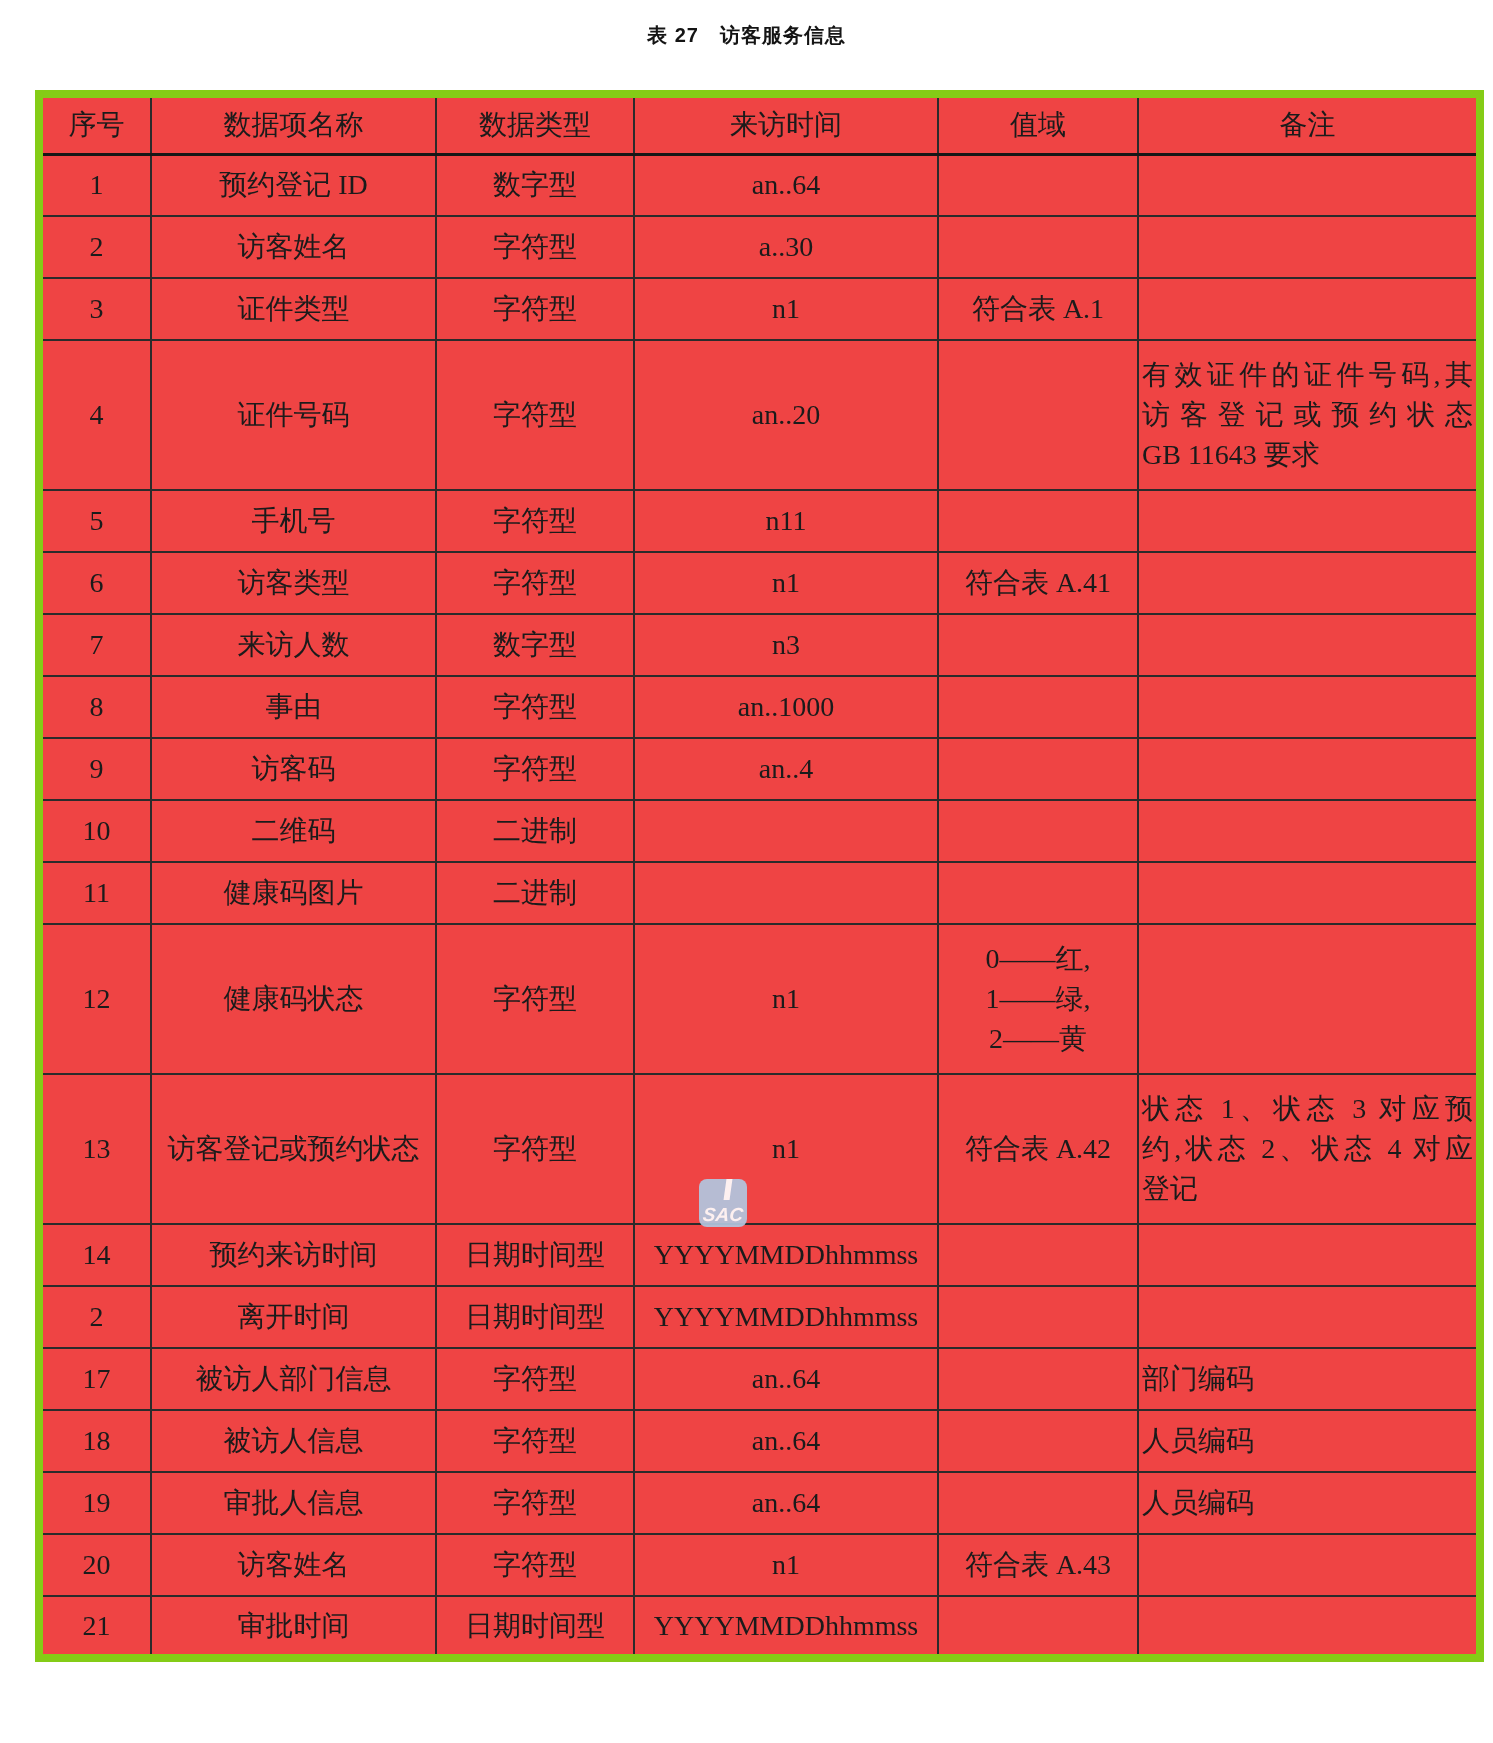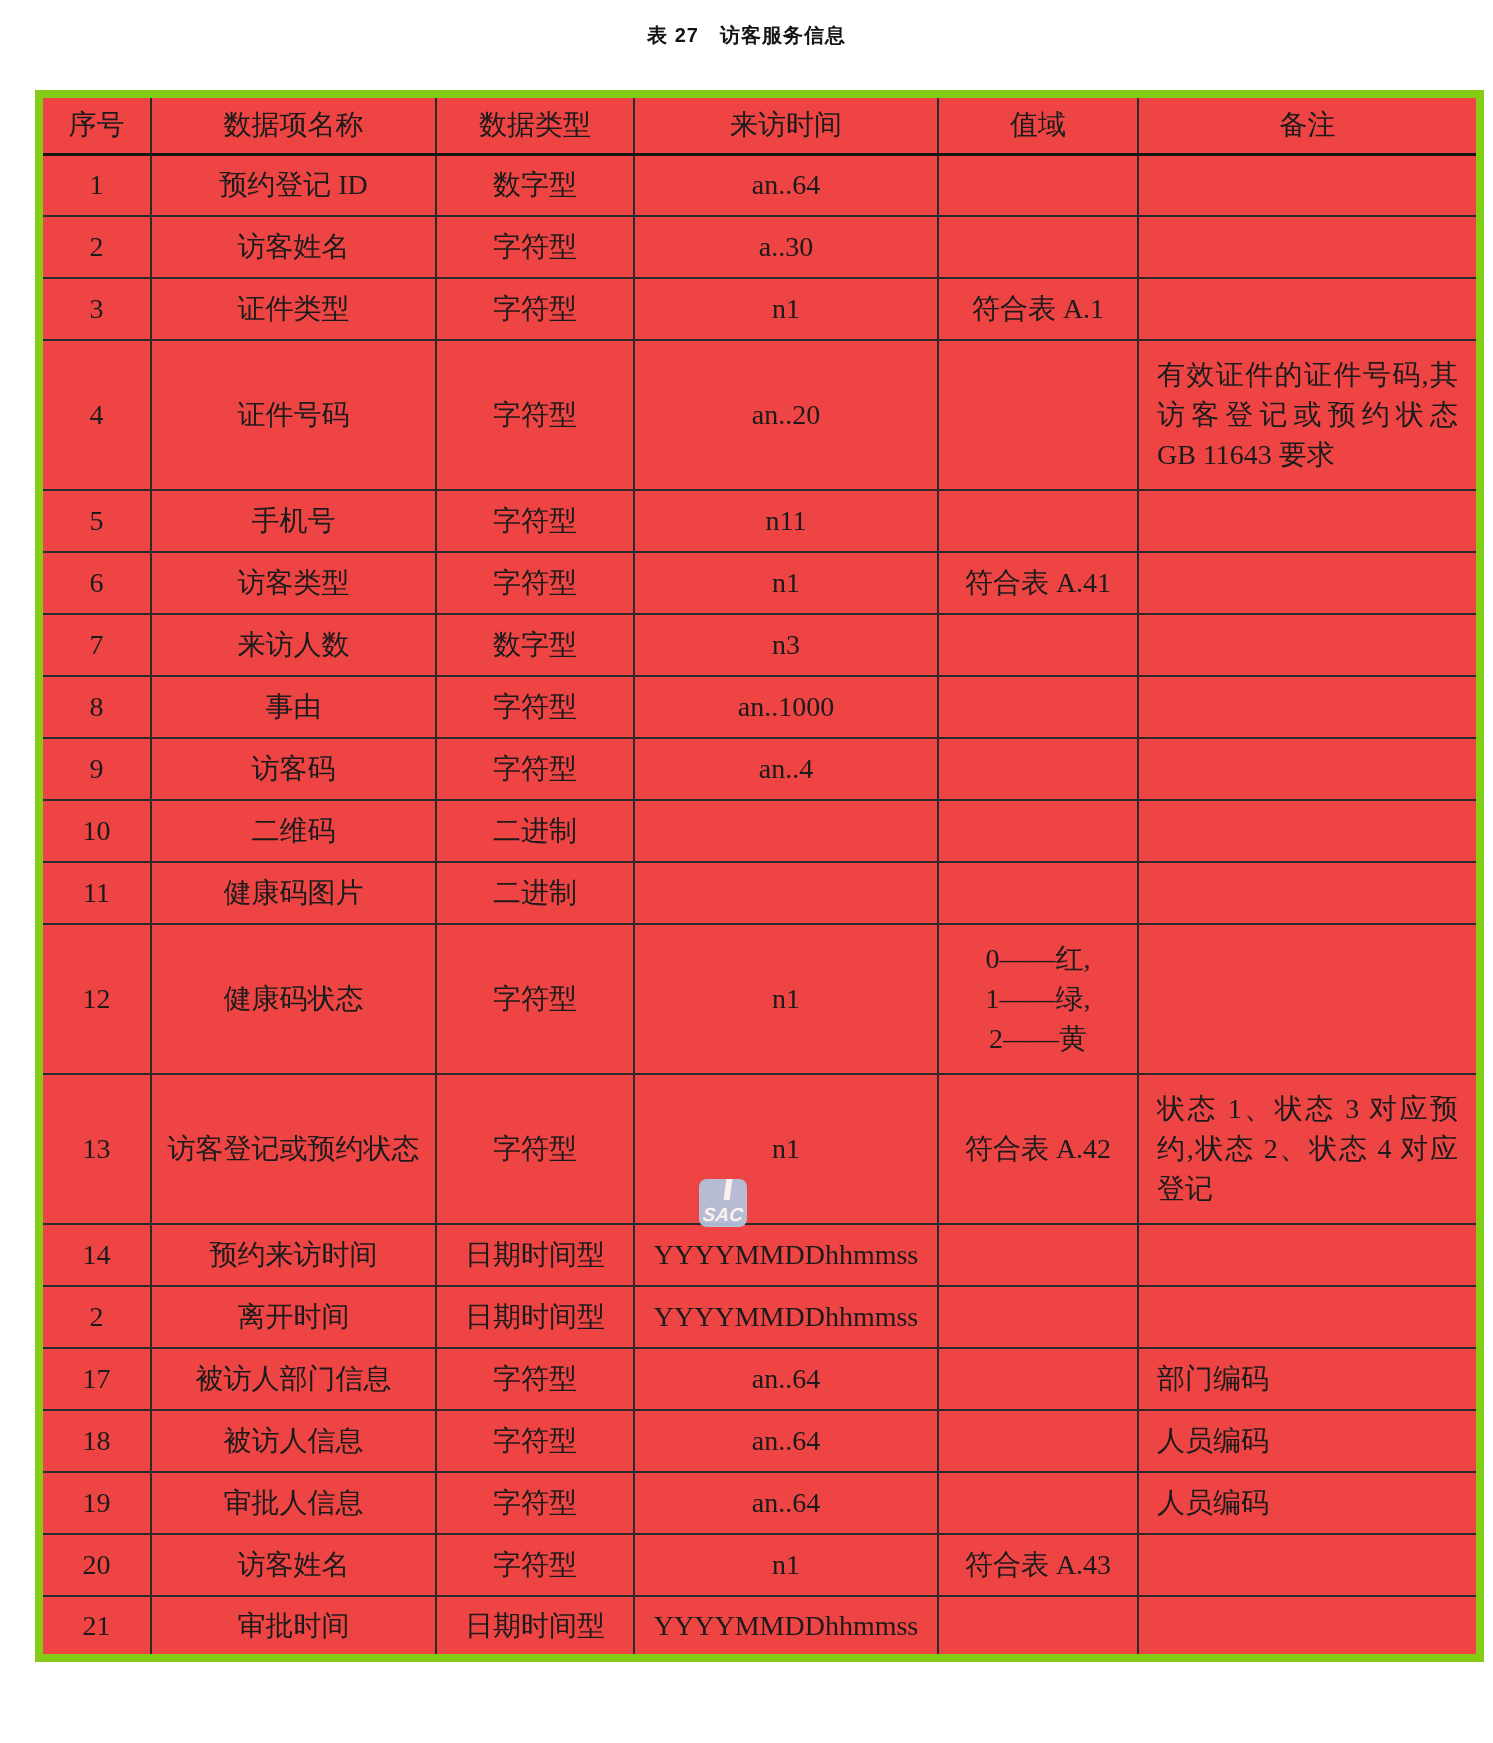--- a/index.html
+++ b/index.html
@@ -44,21 +44,21 @@
     padding: 2px 6px;
     color: #1b1b1b;
     overflow: hidden;
   }
   thead tr { height: 60px; }
   thead th { border-bottom: 3px solid #161616; }
   tr.regular { height: 62px; }
   tr.tall { height: 150px; }
   td.c-remark {
     text-align: left;
-    padding: 6px 18px;
+    padding: 6px 3px;
   }
   .jlines div {
     text-align: justify;
     text-align-last: justify;
     text-justify: inter-character;
   }
   .jlines div:last-child {
     text-align: center;
     text-align-last: left;
   }

